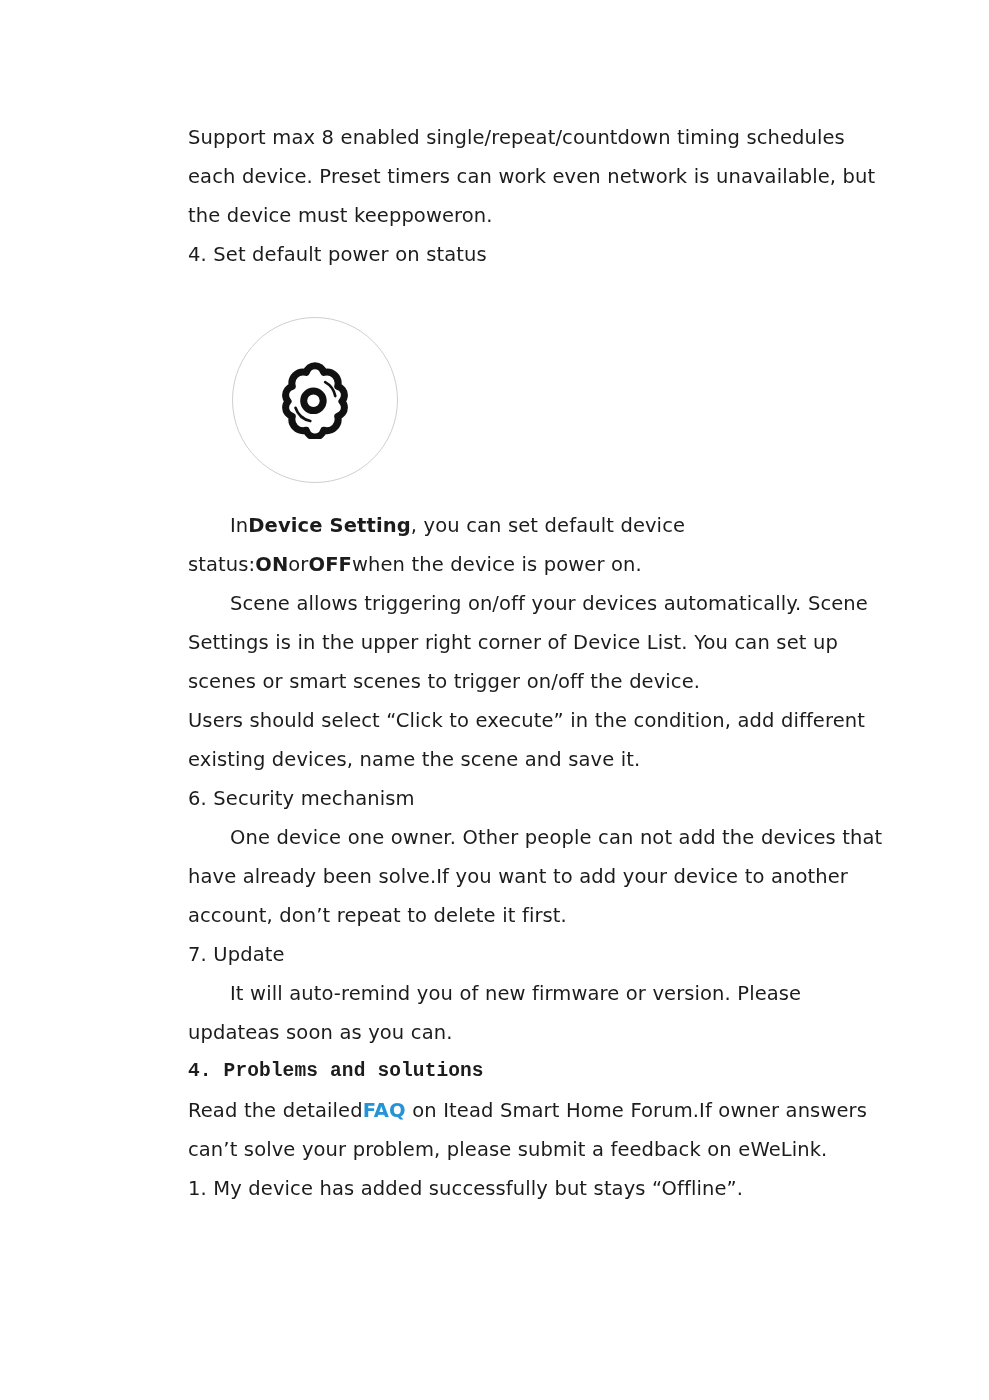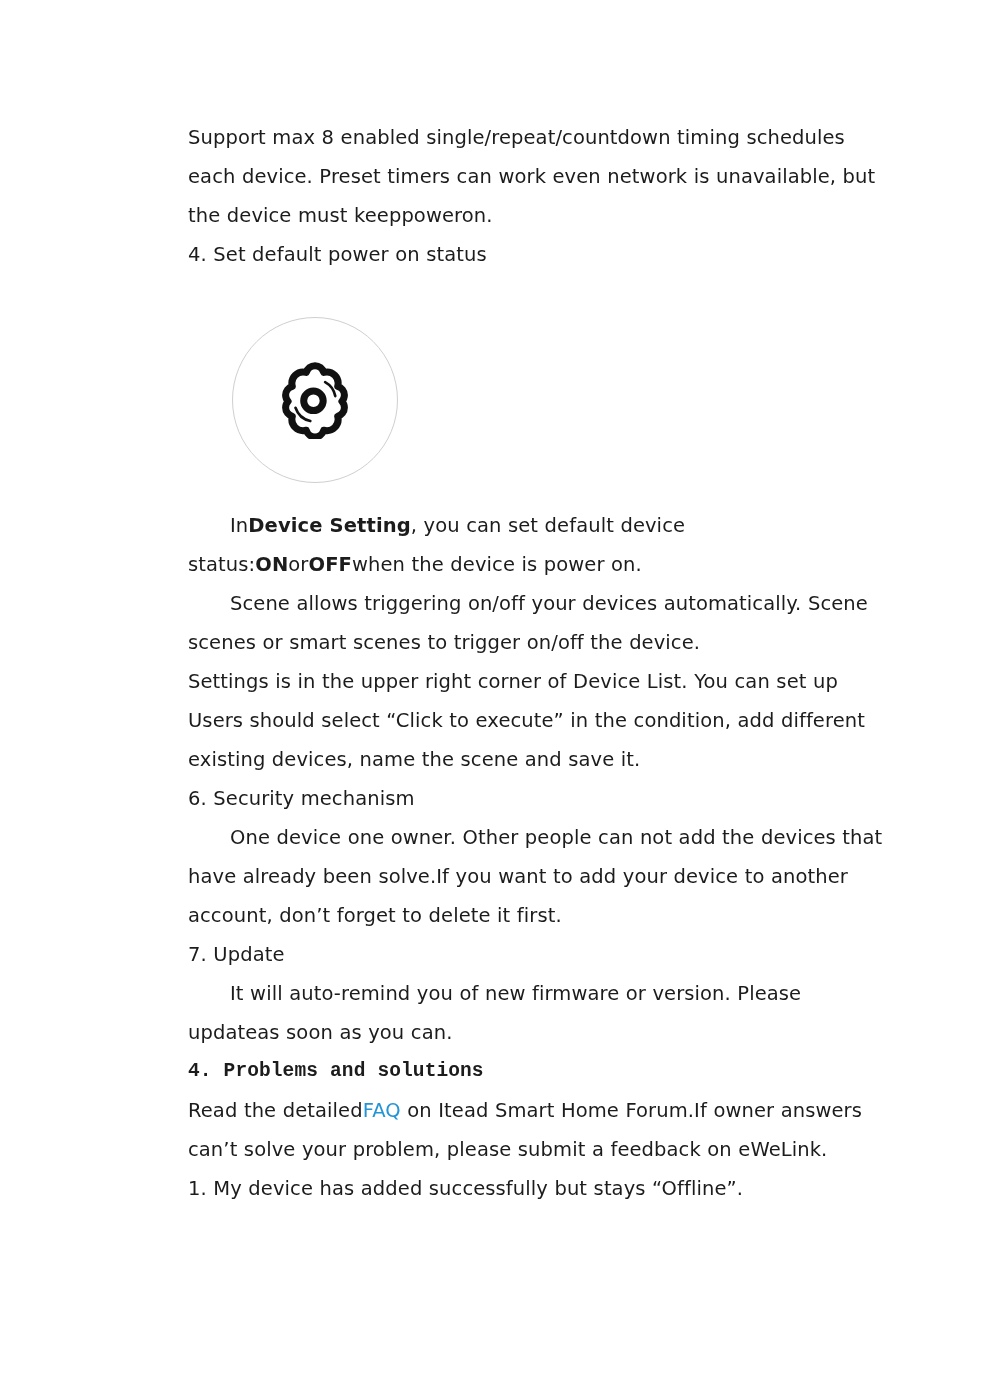--- a/index.html
+++ b/index.html
@@ -54,20 +54,21 @@
   }
 
   b.inline-bold {
     font-weight: bold;
   }
 
   a.link,
   span.link {
     color: #2494d6;
     text-decoration: none;
+    font-weight: bold;
   }
 
   
   .icon-block {
     position: absolute;
     left: 192px;
     top: 317px;
     width: 166px;
     height: 166px;
   }
@@ -116,30 +117,30 @@
     <p class="line">4. Set default power on status</p>
 
     <div class="spacer-block"></div>
 
     <p class="line"><span class="indent"></span><span>In</span><b class="inline-bold">Device Setting</b><span>, you can set default device</span></p>
 
     <p class="line"><span>status:</span><b class="inline-bold">ON</b><span>or</span><b class="inline-bold">OFF</b><span>when the device is power on.</span></p>
 
 
     <p class="line"><span class="indent"></span><span>Scene allows triggering on/off your devices automatically. Scene</span></p>
+    <p class="line">Settings is in the upper right corner of Device List. You can set up</p>
     <p class="line">scenes or smart scenes to trigger on/off the device.</p>
-    <p class="line">Settings is in the upper right corner of Device List. You can set up</p>
     <p class="line">Users should select “Click to execute” in the condition, add different</p>
     <p class="line">existing devices, name the scene and save it.</p>
 
     <p class="line">6. Security mechanism</p>
 
     <p class="line"><span class="indent"></span><span>One device one owner. Other people can not add the devices that</span></p>
     <p class="line">have already been solve.If you want to add your device to another</p>
-    <p class="line">account, don’t forget to delete it first.</p>
+    <p class="line">account, don’t repeat to delete it first.</p>
 
     <p class="line">7. Update</p>
 
     <p class="line"><span class="indent"></span><span>It will auto-remind you of new firmware or version. Please</span></p>
     <p class="line">updateas soon as you can.</p>
 
     <p class="line bold">4. Problems and solutions</p>
 
     <p class="line"><span>Read the detailed</span><span class="link">FAQ</span><span> on Itead Smart Home Forum.If owner answers</span></p>
     <p class="line">can’t solve your problem, please submit a feedback on eWeLink.</p>

